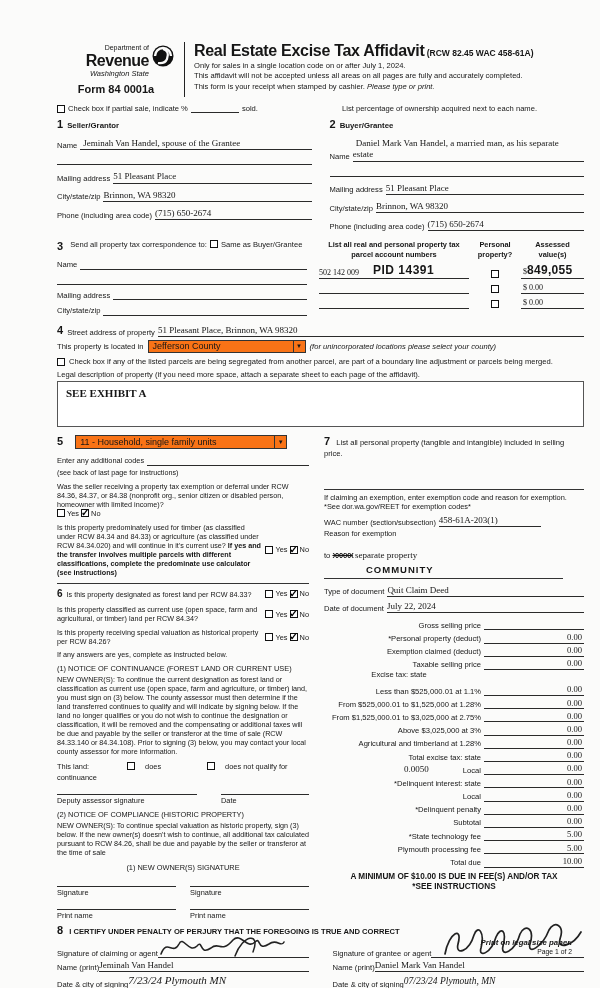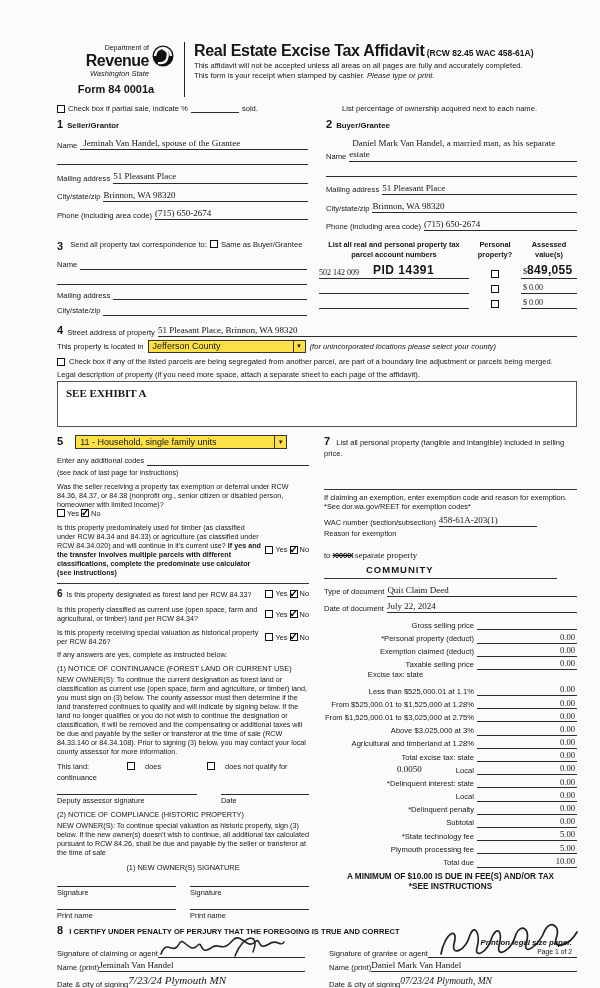--- a/index.html
+++ b/index.html
@@ -3,34 +3,34 @@
 <meta charset="utf-8">
 <style>
   * { margin:0; padding:0; box-sizing:border-box; }
   html,body { width:600px; height:988px; }
   body {
     background:#fbfbfa; color:#161616;
     font-family:"Liberation Sans", sans-serif;
     font-size:8px; line-height:1.25;
     position:relative; overflow:hidden;
   }
-  .page { position:absolute; left:0; top:0; width:600px; height:988px; padding:42px 23px 0 57px; }
+  .page { position:absolute; left:0; top:0; width:600px; height:988px; padding:42px 16px 0 57px; }
 
   
   .b { font-weight:bold; }
   .i { font-style:italic; }
   .serif { font-family:"Liberation Serif", serif; font-size:9px; }
   .fill { flex:1 1 auto; border-bottom:1px solid #2a2a2a; min-height:9px; }
   .uval { border-bottom:1px solid #2a2a2a; padding:0 3px 0 3px; }
   .cb { display:inline-block; width:8px; height:8px; border:1.2px solid #111; position:relative; vertical-align:-1px; flex:0 0 auto; background:#fff; }
   .cb.ck::after { content:"✓"; position:absolute; left:-1px; top:-3px; font-size:10px; font-weight:bold; color:#000; }
   .row { display:flex; align-items:flex-end; }
   .hr { border-top:1px solid #333; height:0; }
   .secnum { font-weight:bold; font-size:11px; margin-right:4px; }
-  .dd { border:1.4px solid #333; display:inline-flex; align-items:center; justify-content:space-between; background:#fde047; height:13px; padding-left:4px; font-size:9px; }
+  .dd { border:1.4px solid #333; display:inline-flex; align-items:center; justify-content:space-between; background:#f97316; height:13px; padding-left:4px; font-size:9px; }
   .dd .arr { border-left:1.2px solid #333; width:12px; height:100%; display:flex; align-items:center; justify-content:center; font-size:6px; }
 
   
   .hdr { display:flex; }
   .logo { width:118px; flex:0 0 auto; padding-top:2px; }
   .logo-top { display:flex; align-items:flex-start; justify-content:flex-end; }
   .logo-txt { text-align:right; }
   .dept { font-size:7px; }
   .rev { font-size:16px; font-weight:bold; letter-spacing:-0.5px; line-height:1; }
   .wast { font-size:7.5px; font-style:italic; }
@@ -116,20 +116,21 @@
           <path d="M4,12 a8,8 0 0 1 16,0" fill="none" stroke="#fbfbfa" stroke-width="2.4"></path>
           <path d="M12 5 q7 2 4 10 q-2 5 -9 4" fill="none" stroke="#fbfbfa" stroke-width="2.2"></path>
         </svg>
       </div>
       <div class="formno">Form 84 0001a</div>
     </div>
     <div class="hdiv"></div>
     <div class="title-block">
       <span class="title">Real Estate Excise Tax Affidavit</span>
       <span class="rcw">(RCW 82.45 WAC 458-61A)</span>
+      <div class="hline">Only for sales in a single location code on or after July 1, 2024.</div>
       <div class="hline"><span>This affidavit will not be accepted unless all areas on all pages are fully and accurately completed.</span></div>
       <div class="hline"><span>This form is your receipt when stamped by cashier. </span><span class="i">Please type or print.</span></div>
     </div>
   </div>
 
   <div class="partial">
     <div class="left">
       <span class="cb"></span>
       <span>Check box if partial sale, indicate %</span>
       <span class="blank50"></span>

